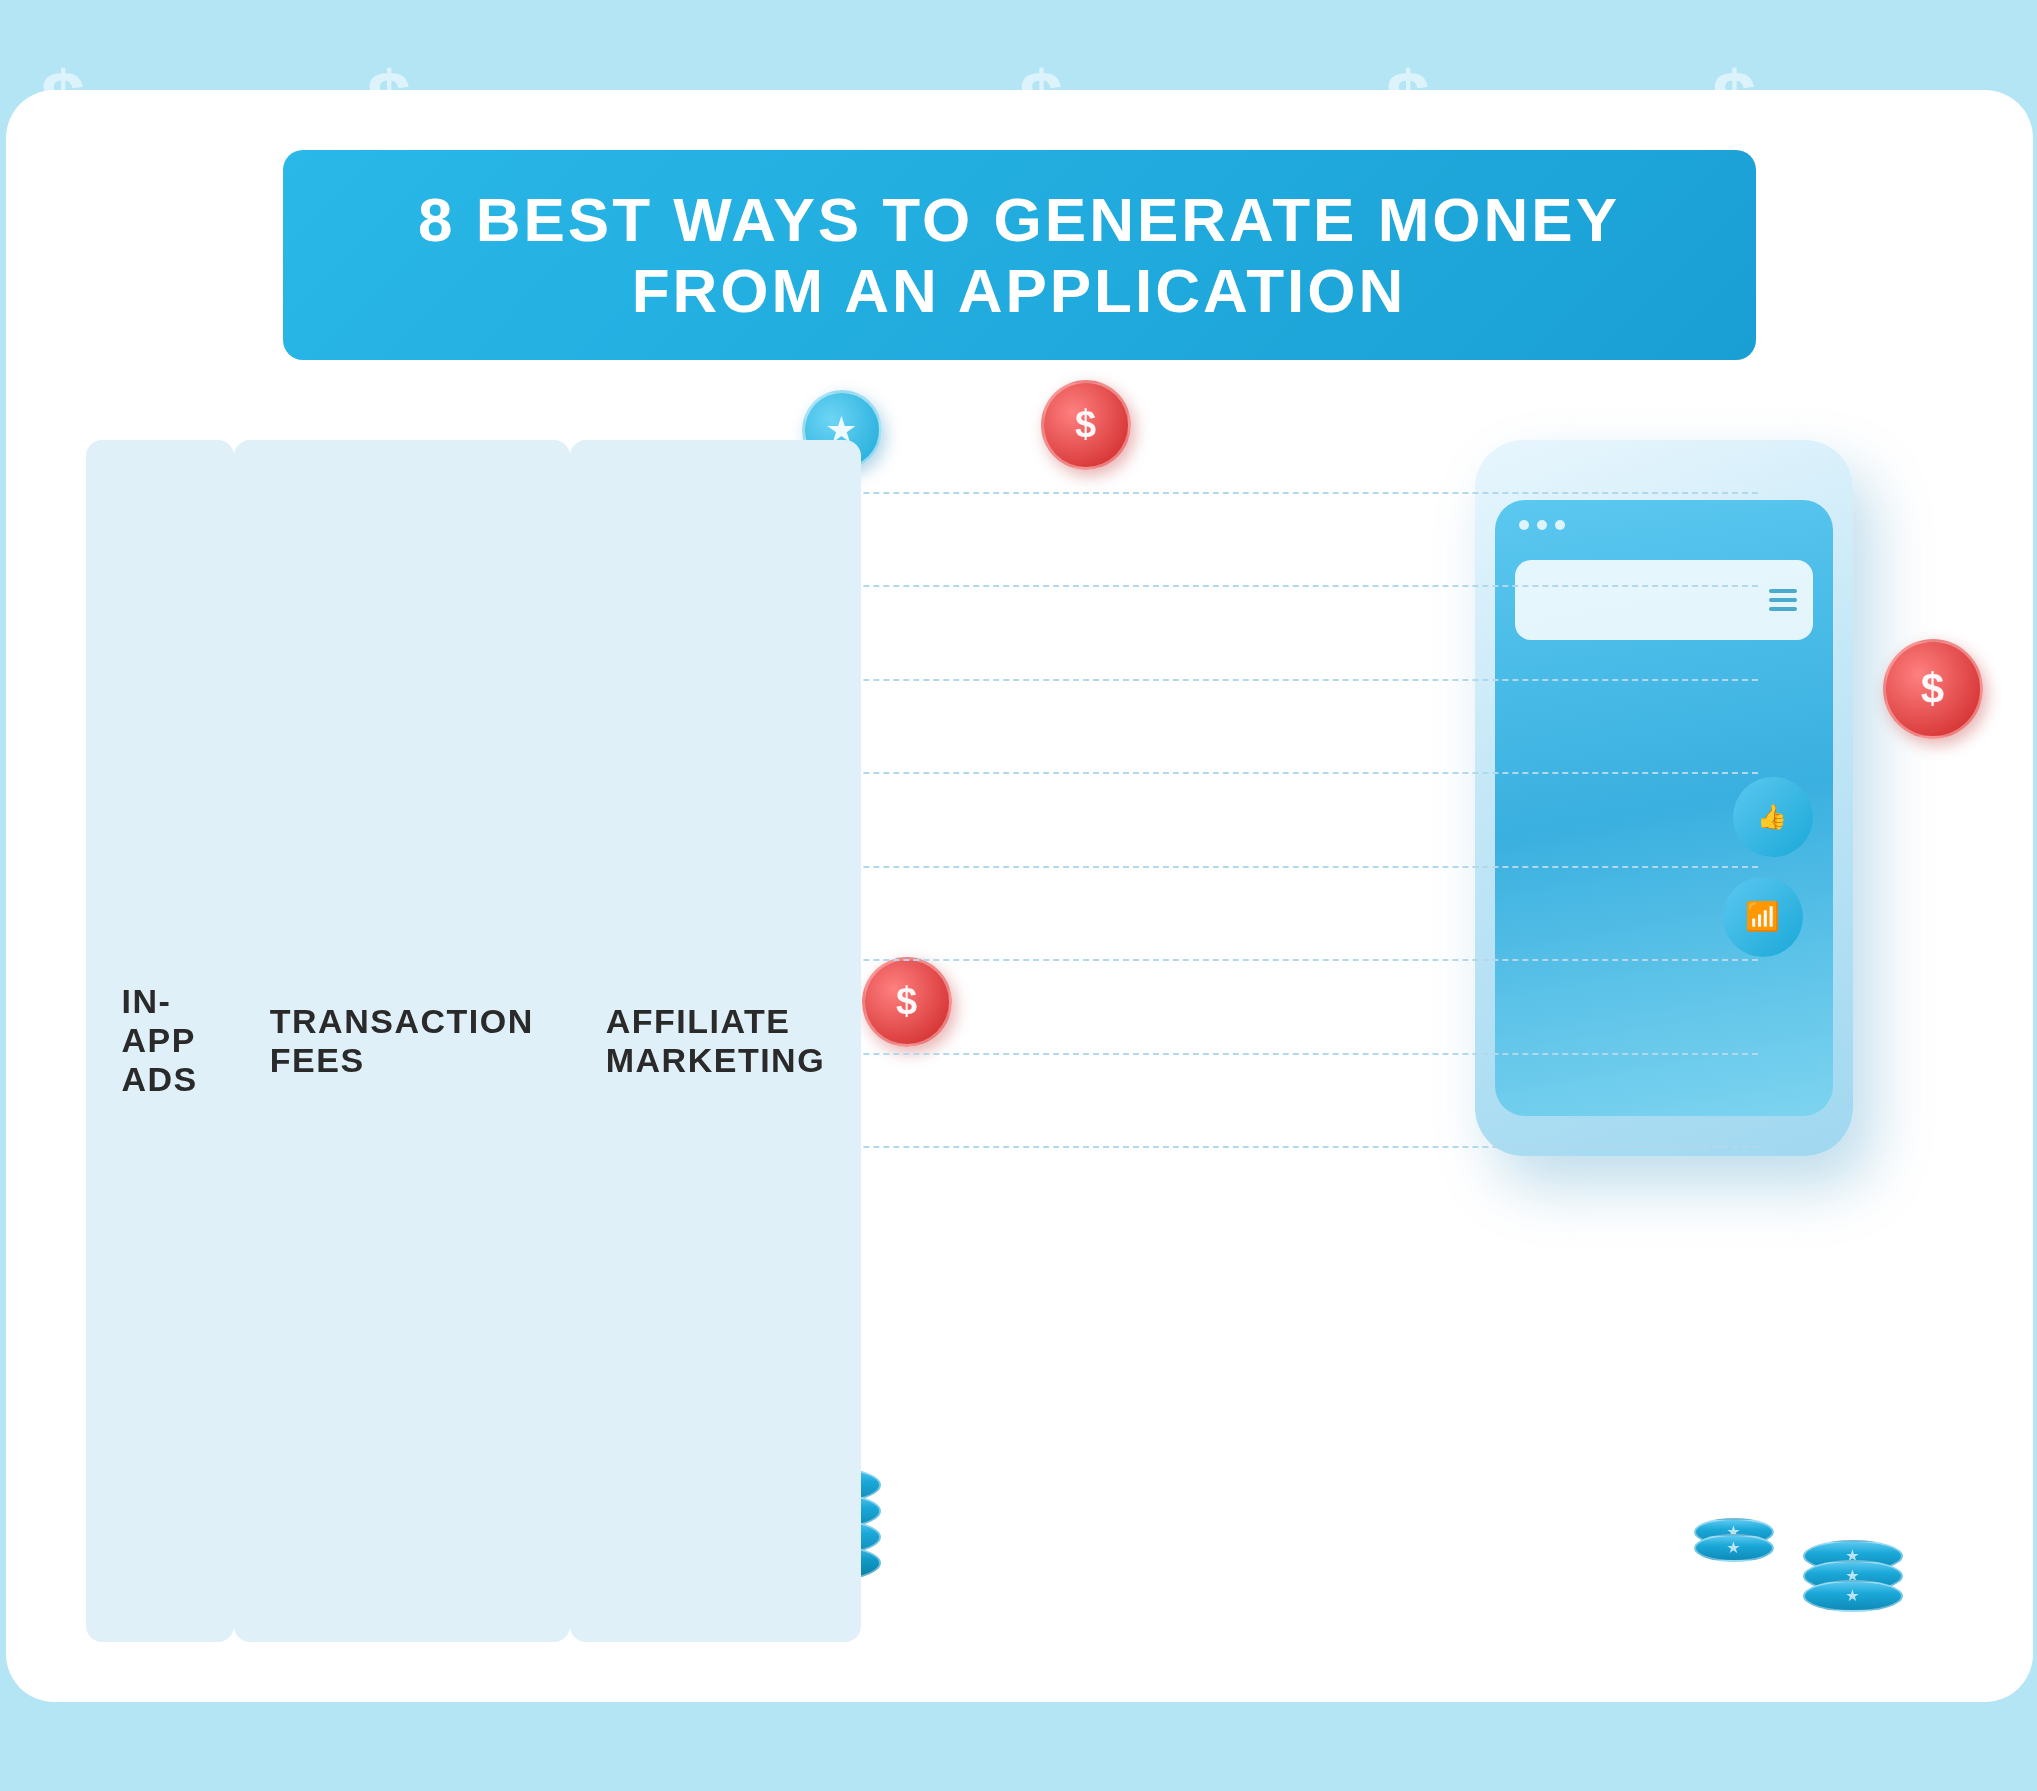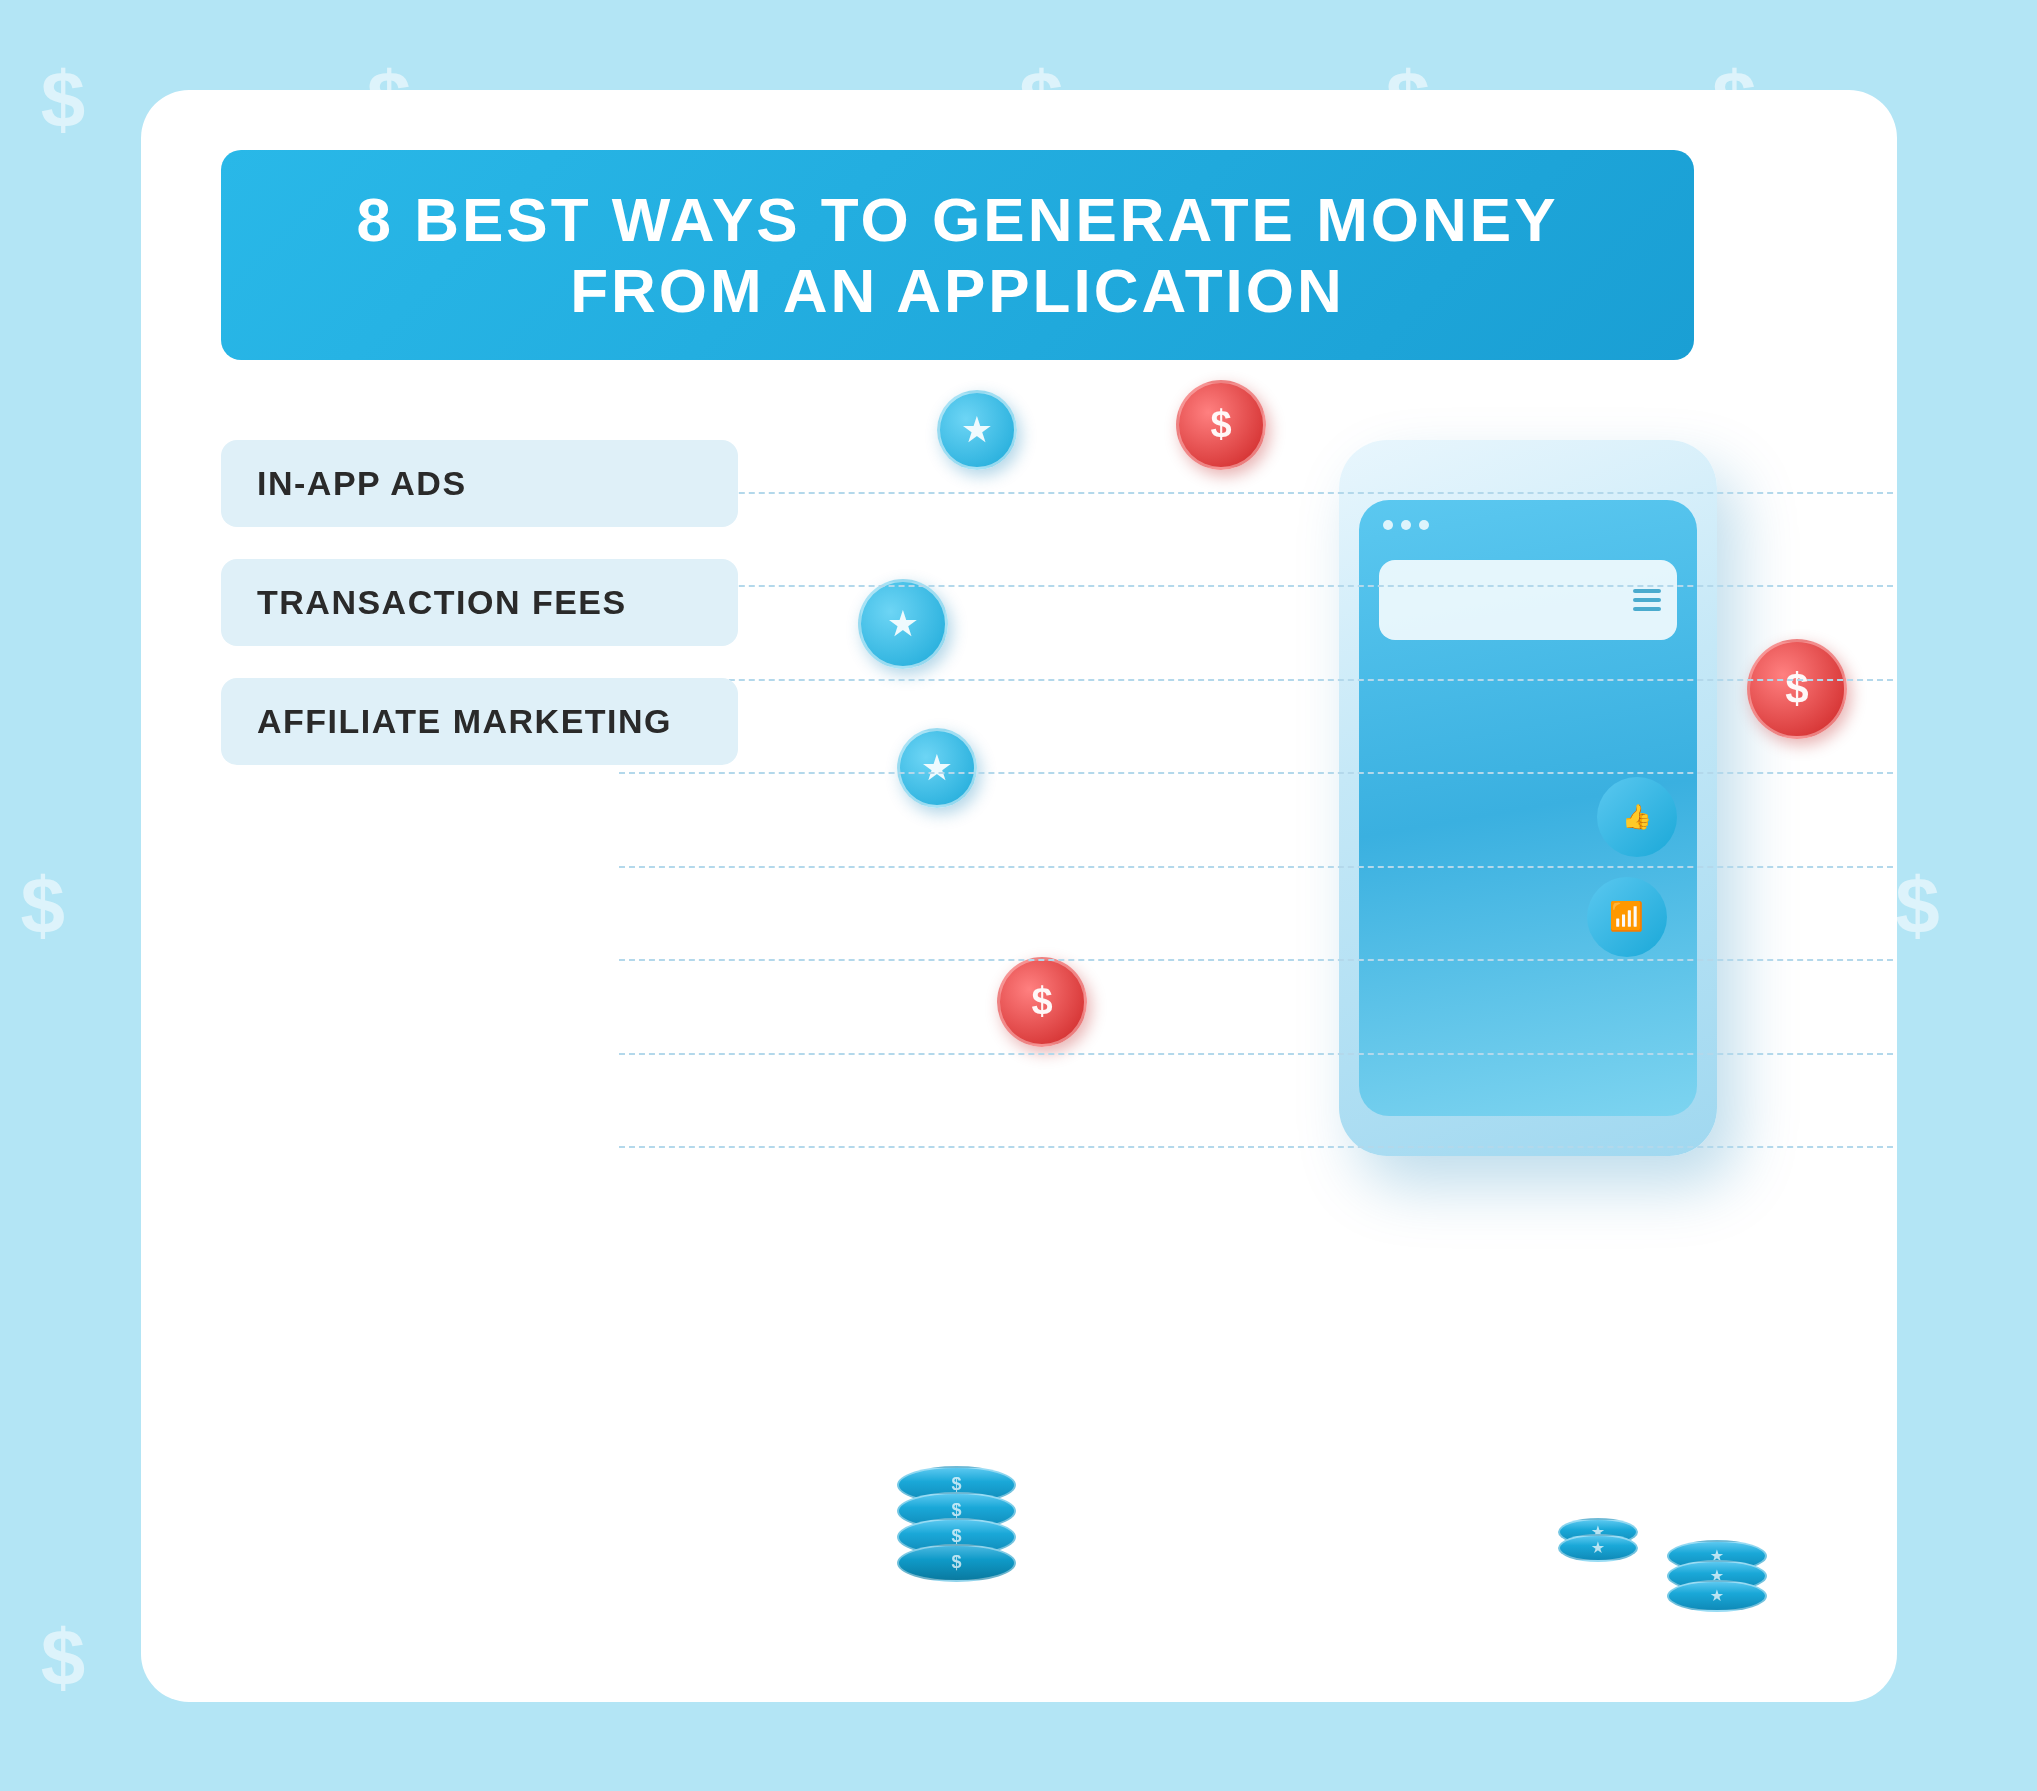--- a/index.html
+++ b/index.html
@@ -20,29 +20,29 @@
     .bg-dollar {
       position: absolute;
       color: rgba(255,255,255,0.55);
       font-size: 80px;
       font-weight: 900;
       pointer-events: none;
       user-select: none;
     }
 
     .main-card {
-      width: 1756px;
+      width: 2027px;
       height: 1612px;
       background: #ffffff;
       border-radius: 48px;
       position: relative;
       overflow: hidden;
       display: flex;
       flex-direction: column;
-      align-items: flex-start;
+      align-items: center;
       padding: 60px 80px 60px 80px;
     }
 
     .title-banner {
       background: linear-gradient(135deg, #29b8e8, #1a9fd4);
       border-radius: 20px;
       width: 1473px;
       padding: 34px 60px;
       text-align: center;
       margin-bottom: 60px;
@@ -59,22 +59,21 @@
     .content-area {
       display: flex;
       width: 100%;
       flex: 1;
       position: relative;
     }
 
     
     .list-section {
       display: flex;
-      flex-direction: column;
-      gap: 32px;
+      flex-direction: row;
       width: 557px;
       padding-top: 20px;
       z-index: 2;
     }
 
     .list-item {
       background: #dff0f8;
       border-radius: 16px;
       padding: 24px 36px;
       font-size: 34px;

